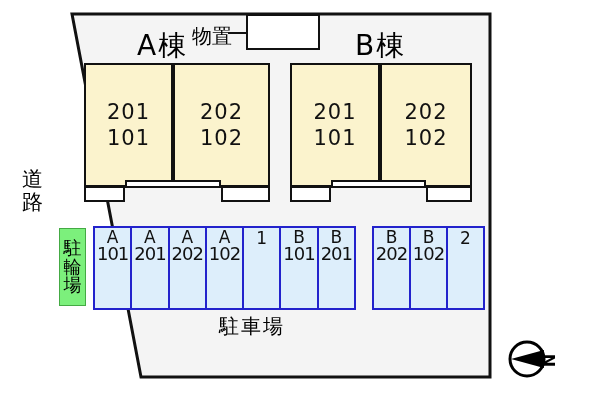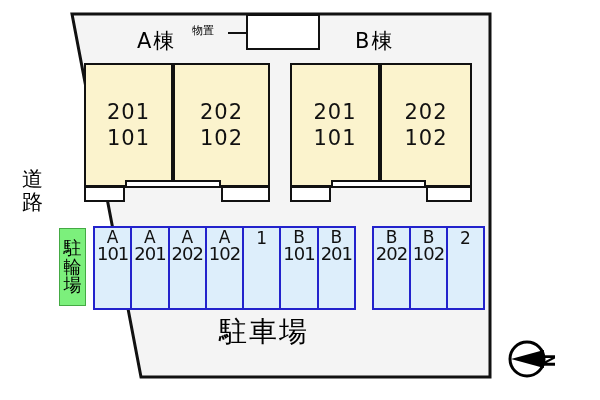--- a/index.html
+++ b/index.html
@@ -22,21 +22,21 @@
   
   .lot {
     position: absolute;
     left: 0; top: 0;
     width: 600px; height: 400px;
   }
 
   
   .bldg-label {
     position: absolute;
-    font-size: 21px;
+    font-size: 28px;
     color: #000;
     letter-spacing: 2px;
     white-space: nowrap;
   }
 
   .unit {
     position: absolute;
     background: #fbf3cd;
     border: 2px solid #111111;
     box-sizing: border-box;
@@ -62,21 +62,21 @@
 
   
   .shed {
     position: absolute;
     background: #ffffff;
     border: 2px solid #111111;
     box-sizing: border-box;
   }
   .shed-label {
     position: absolute;
-    font-size: 11px;
+    font-size: 20px;
     color: #000;
     white-space: nowrap;
   }
   .shed-leader {
     position: absolute;
     height: 0;
     border-top: 2px solid #111111;
   }
 
   
@@ -110,21 +110,21 @@
     color: #111;
     line-height: 1;
     letter-spacing: -1px;
   }
   .park-cell.single .pc-top {
     top: 2px;
   }
 
   .park-title {
     position: absolute;
-    font-size: 28px;
+    font-size: 20px;
     color: #000;
     letter-spacing: 2px;
     white-space: nowrap;
   }
 
   
   .bike {
     position: absolute;
     background: #7cf07c;
     border: 1px solid #44aa44;

